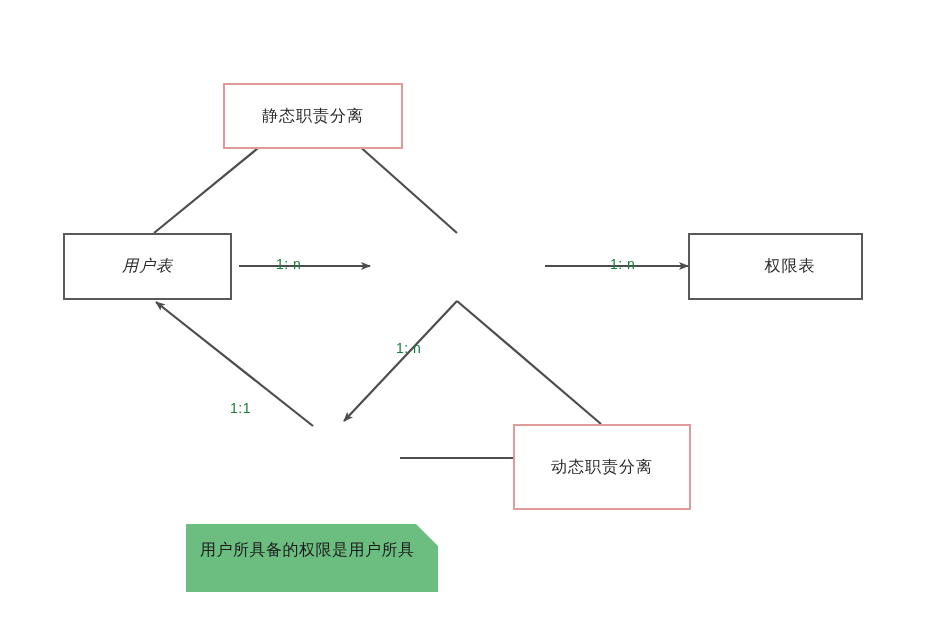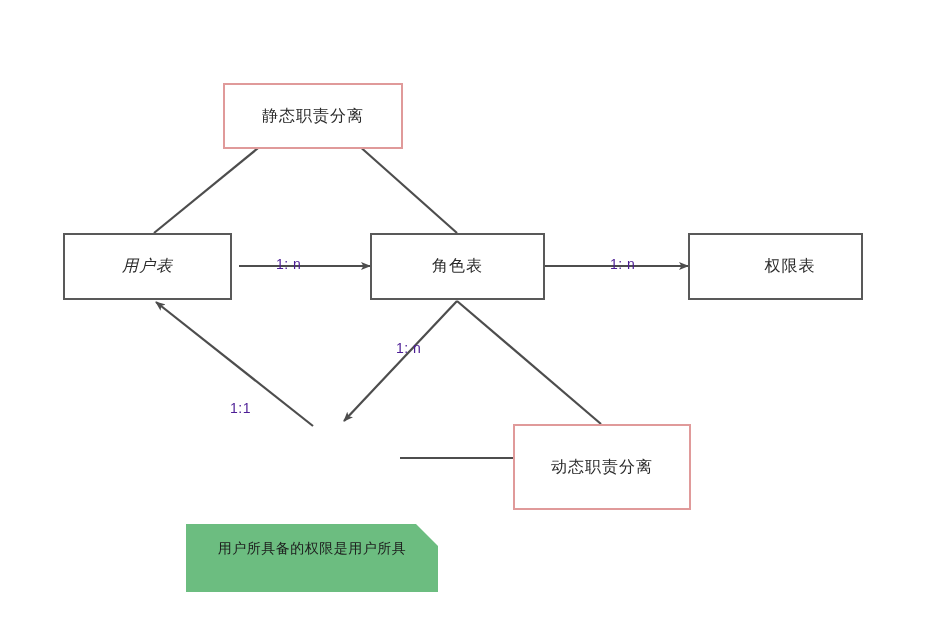--- a/index.html
+++ b/index.html
@@ -43,31 +43,31 @@
     border: 2px solid #e09a9a;
   }
   .node-label {
     line-height: 1.3;
     text-align: center;
     white-space: nowrap;
   }
   .edge-label {
     position: absolute;
     font-size: 14px;
-    color: #4c1d95;
+    color: #15803d;
     white-space: nowrap;
     letter-spacing: 0.5px;
   }
   .note {
     position: absolute;
     box-sizing: border-box;
     color: #1c1c1c;
-    font-size: 14px;
+    font-size: 16px;
     line-height: 1.75;
-    text-align: center;
+    text-align: left;
     letter-spacing: 0.5px;
   }
   .note-clip {
     position: absolute;
     left: 0;
     top: 0;
     width: 100%;
     height: 100%;
     background: #6cbd80;
     clip-path: polygon(0 0, calc(100% - 22px) 0, 100% 22px, 100% 100%, 0 100%);
@@ -107,23 +107,20 @@
   </svg>
 
   <div class="node red" style="left:223px; top:38px; width:180px; height:66px;margin-top:45px;">
     <span class="node-label">静态职责分离</span>
   </div>
 
   <div class="node gray" style="left:63px; top:233px; width:169px; height:67px;font-style:italic;">
     <span class="node-label">用户表</span>
   </div>
 
-  <div class="node gray" style="left:370px; top:233px; width:175px; height:67px;">
-    <span class="node-label">角色表</span>
-  </div>
 
   <div class="node gray" style="left:688px; top:233px; width:175px; height:67px;padding-left:29px;">
     <span class="node-label">权限表</span>
   </div>
 
 
   <div class="node red" style="left:513px; top:424px; width:178px; height:86px;">
     <span class="node-label">动态职责分离</span>
   </div>
 

